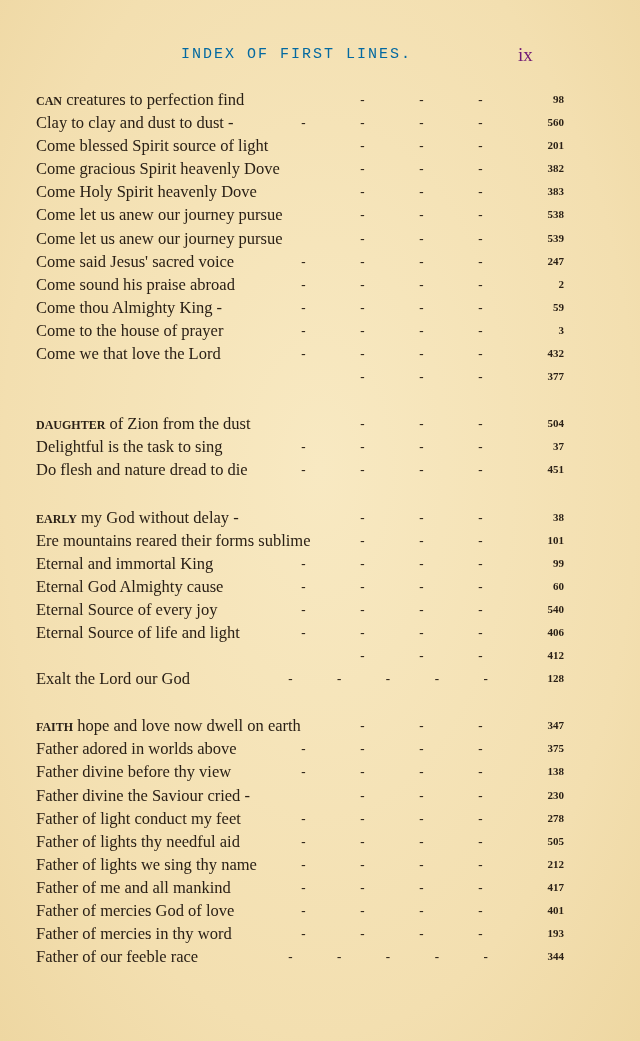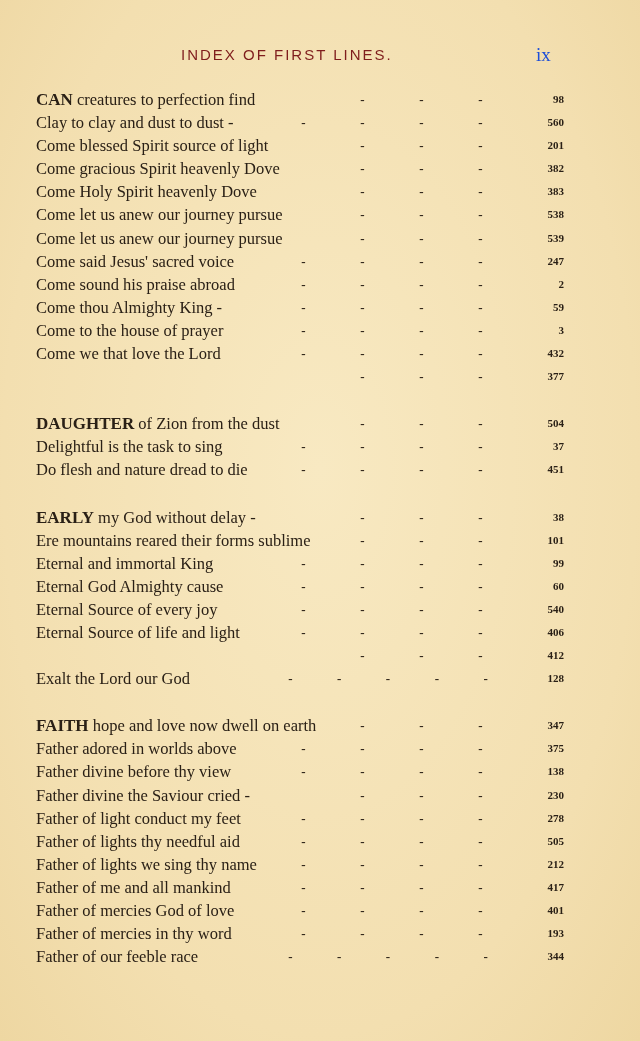--- a/index.html
+++ b/index.html
@@ -9,38 +9,38 @@
     background-image: radial-gradient(ellipse at 50% 45%, #f8e9c2 0%, #f3dfb0 70%, #eed7a2 100%);
     font-family: "DejaVu Serif", "Liberation Serif", serif;
     color: #2a2016;
     position: relative;
   }
   .header {
     position: absolute; top: 44px; left: 0; width: 640px; height: 30px;
   }
   .header-title {
     position: absolute; left: 181px; top: 2px;
-    font-family: Liberation Sans, sans-serif;
-    font-size: 15px; letter-spacing: 2px; color: #7f1d1d;
+    font-family: Liberation Mono, monospace;
+    font-size: 15px; letter-spacing: 2px; color: #0369a1;
   }
   .page-number {
-    position: absolute; left: 536px; top: 0px;
+    position: absolute; left: 518px; top: 0px;
     font-family: "Liberation Serif", serif;
-    font-size: 19px; color: #1d4ed8;
+    font-size: 19px; color: #701a75;
   }
   .index {
     position: absolute; top: 88px; left: 36px; width: 528px;
     font-family: "Liberation Serif", serif;
   }
   .section { margin-bottom: 24px; }
   .entry {
     position: relative; height: 23.1px; line-height: 23px;
     font-size: 16.5px; white-space: nowrap;
   }
-  .entry .first { font-weight: bold; font-size: 17px; }
+  .entry .first { font-weight: bold; font-size: 12px; }
   .entry .leader {
     position: absolute; left: 230px; right: 54px; top: 0;
     display: flex; justify-content: flex-end; gap: 0;
   }
   .entry .leader span { width: 59px; text-align: center; font-weight: bold; font-size: 13px; }
   .entry .num {
     position: absolute; right: 0; top: 0;
     font-weight: bold; font-size: 11px; text-align: right;
   }
 </style>

